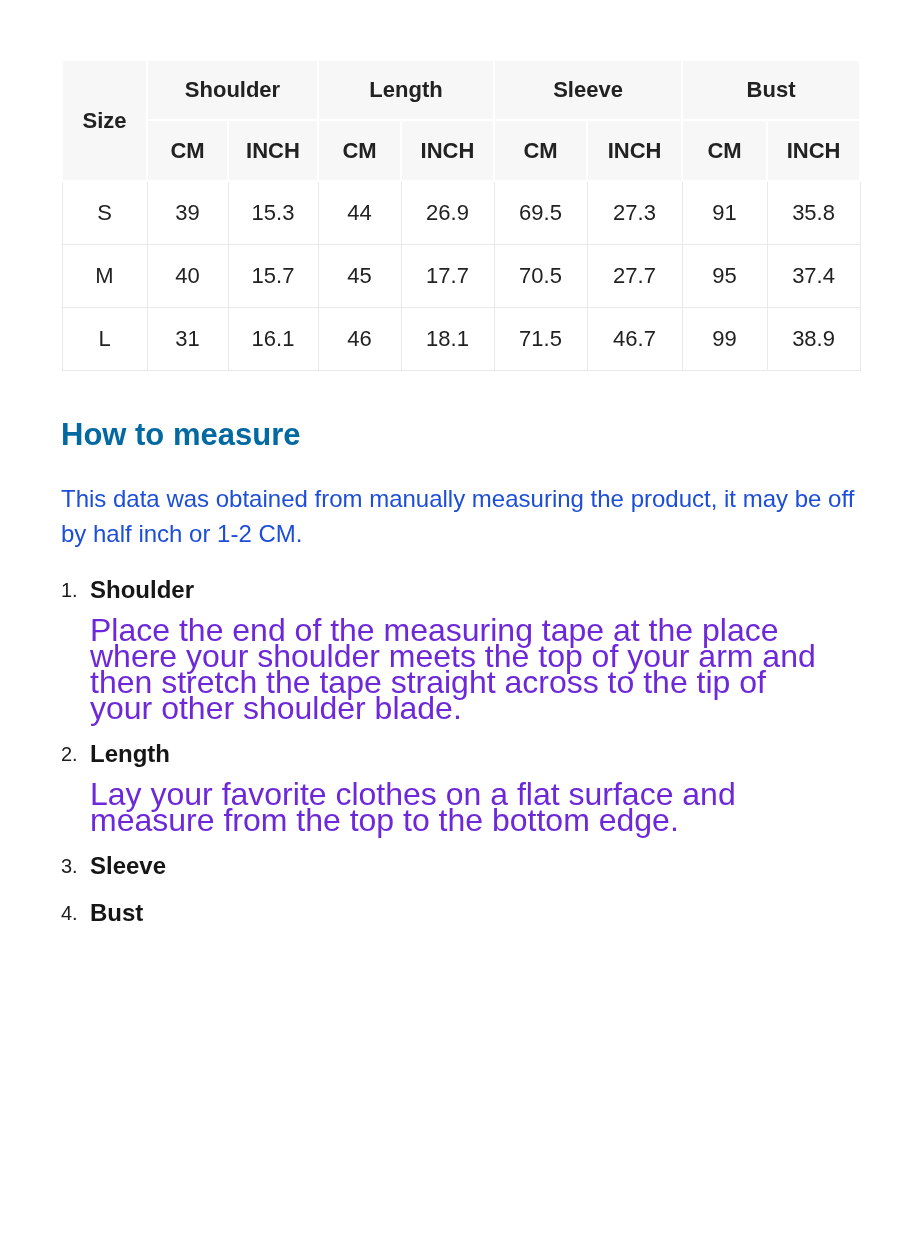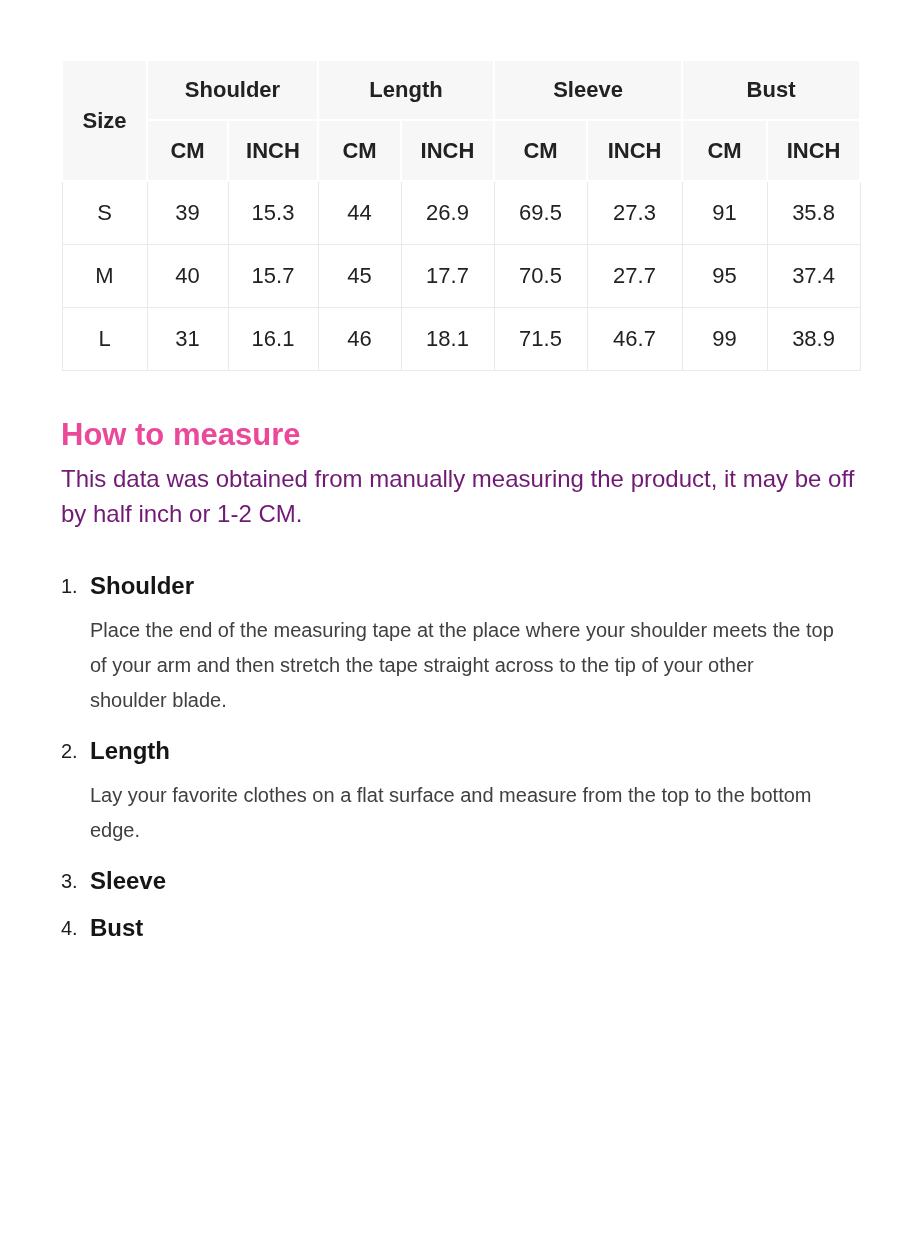--- a/index.html
+++ b/index.html
@@ -44,29 +44,29 @@
     font-weight: 400;
     padding: 0;
     background: #ffffff;
   }
 
   
   h2.section-title {
     font-size: 31px;
     line-height: 36px;
     font-weight: 700;
-    color: #ec4899;
-    margin: 46px 0 8px 0;
+    color: #0369a1;
+    margin: 46px 0 28px 0;
   }
   p.intro {
     font-size: 24px;
     line-height: 35px;
-    margin: 0 0 40px 0;
+    margin: 0 0 24px 0;
     max-width: 800px;
-    color: #701a75;
+    color: #1d4ed8;
   }
   ol.steps {
     list-style: none;
     margin: 0;
     padding: 0;
   }
   li.step {
     position: relative;
     padding-left: 29px;
   }
@@ -81,25 +81,25 @@
   .step-head {
     margin: 18px 0 13px 0;
   }
   .step-title {
     font-size: 24px;
     line-height: 29px;
     font-weight: 700;
     color: #161616;
   }
   .step-desc {
-    font-size: 20px;
-    line-height: 35px;
+    font-size: 32px;
+    line-height: 26px;
     margin: 0 0 9px 0;
     max-width: 745px;
-    color: #404040;
+    color: #6d28d9;
   }
 </style>
 </head>
 <body>
 
 <div class="page">
 
   <table class="size-chart">
     <colgroup>
       <col style="width:85px">

